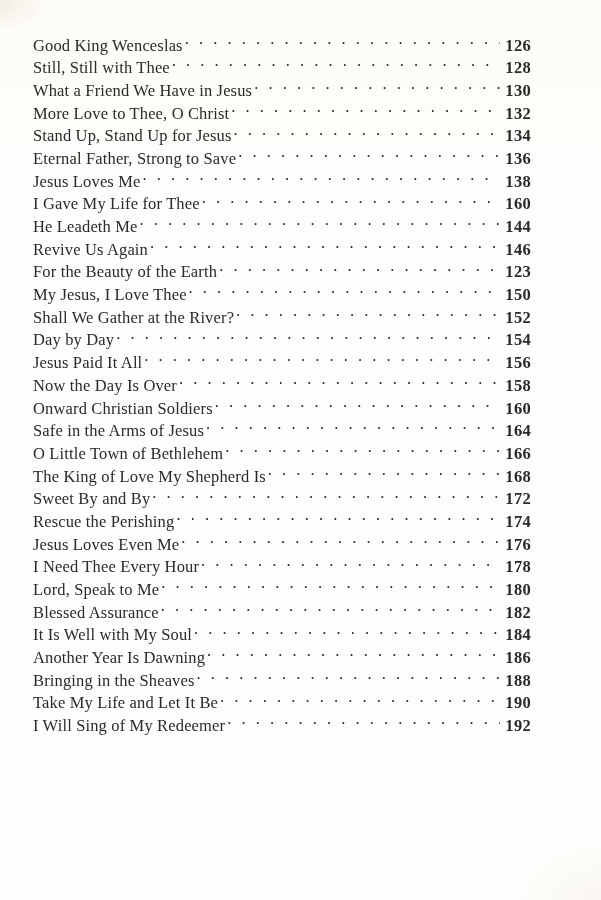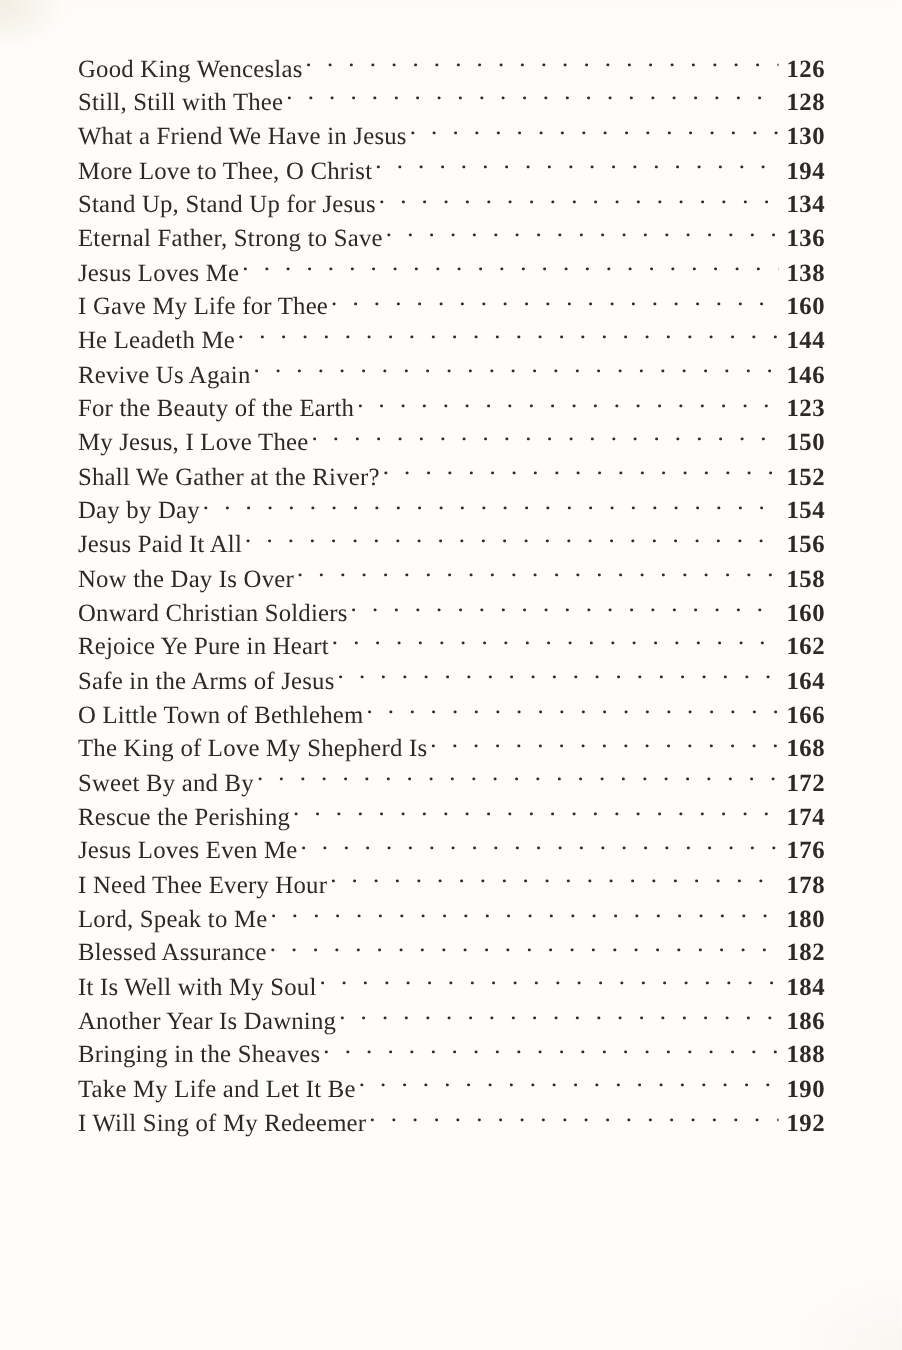--- a/index.html
+++ b/index.html
@@ -24,21 +24,20 @@
     background:
       radial-gradient(ellipse 60px 40px at 2px 4px, rgba(221,205,178,0.30), rgba(221,205,178,0) 70%),
       radial-gradient(ellipse 120px 80px at 601px 900px, rgba(226,214,192,0.18), rgba(226,214,192,0) 70%),
       linear-gradient(180deg, rgba(253,251,246,0.6), rgba(255,255,255,0) 18%);
   }
   .toc {
     position: absolute;
     left: 33px;
     top: 34px;
     width: 498px;
-    margin-left: 19px;
   }
   .toc-entry {
     display: flex;
     align-items: baseline;
     height: 22.7px;
     font-size: 16.5px;
     line-height: 22.7px;
     letter-spacing: 0.15px;
     white-space: nowrap;
   }
@@ -88,21 +87,21 @@
       <span class="entry-page">128</span>
     </div>
     <div class="toc-entry">
       <span class="entry-title">What a Friend We Have in Jesus</span>
       <span class="entry-leader"></span>
       <span class="entry-page">130</span>
     </div>
     <div class="toc-entry">
       <span class="entry-title">More Love to Thee, O Christ</span>
       <span class="entry-leader"></span>
-      <span class="entry-page">194</span>
+      <span class="entry-page">132</span>
     </div>
     <div class="toc-entry">
       <span class="entry-title">Stand Up, Stand Up for Jesus</span>
       <span class="entry-leader"></span>
       <span class="entry-page">134</span>
     </div>
     <div class="toc-entry">
       <span class="entry-title">Eternal Father, Strong to Save</span>
       <span class="entry-leader"></span>
       <span class="entry-page">136</span>
@@ -154,25 +153,20 @@
     </div>
     <div class="toc-entry">
       <span class="entry-title">Now the Day Is Over</span>
       <span class="entry-leader"></span>
       <span class="entry-page">158</span>
     </div>
     <div class="toc-entry">
       <span class="entry-title">Onward Christian Soldiers</span>
       <span class="entry-leader"></span>
       <span class="entry-page">160</span>
-    </div>
-    <div class="toc-entry">
-      <span class="entry-title">Rejoice Ye Pure in Heart</span>
-      <span class="entry-leader"></span>
-      <span class="entry-page">162</span>
     </div>
     <div class="toc-entry">
       <span class="entry-title">Safe in the Arms of Jesus</span>
       <span class="entry-leader"></span>
       <span class="entry-page">164</span>
     </div>
     <div class="toc-entry">
       <span class="entry-title">O Little Town of Bethlehem</span>
       <span class="entry-leader"></span>
       <span class="entry-page">166</span>

